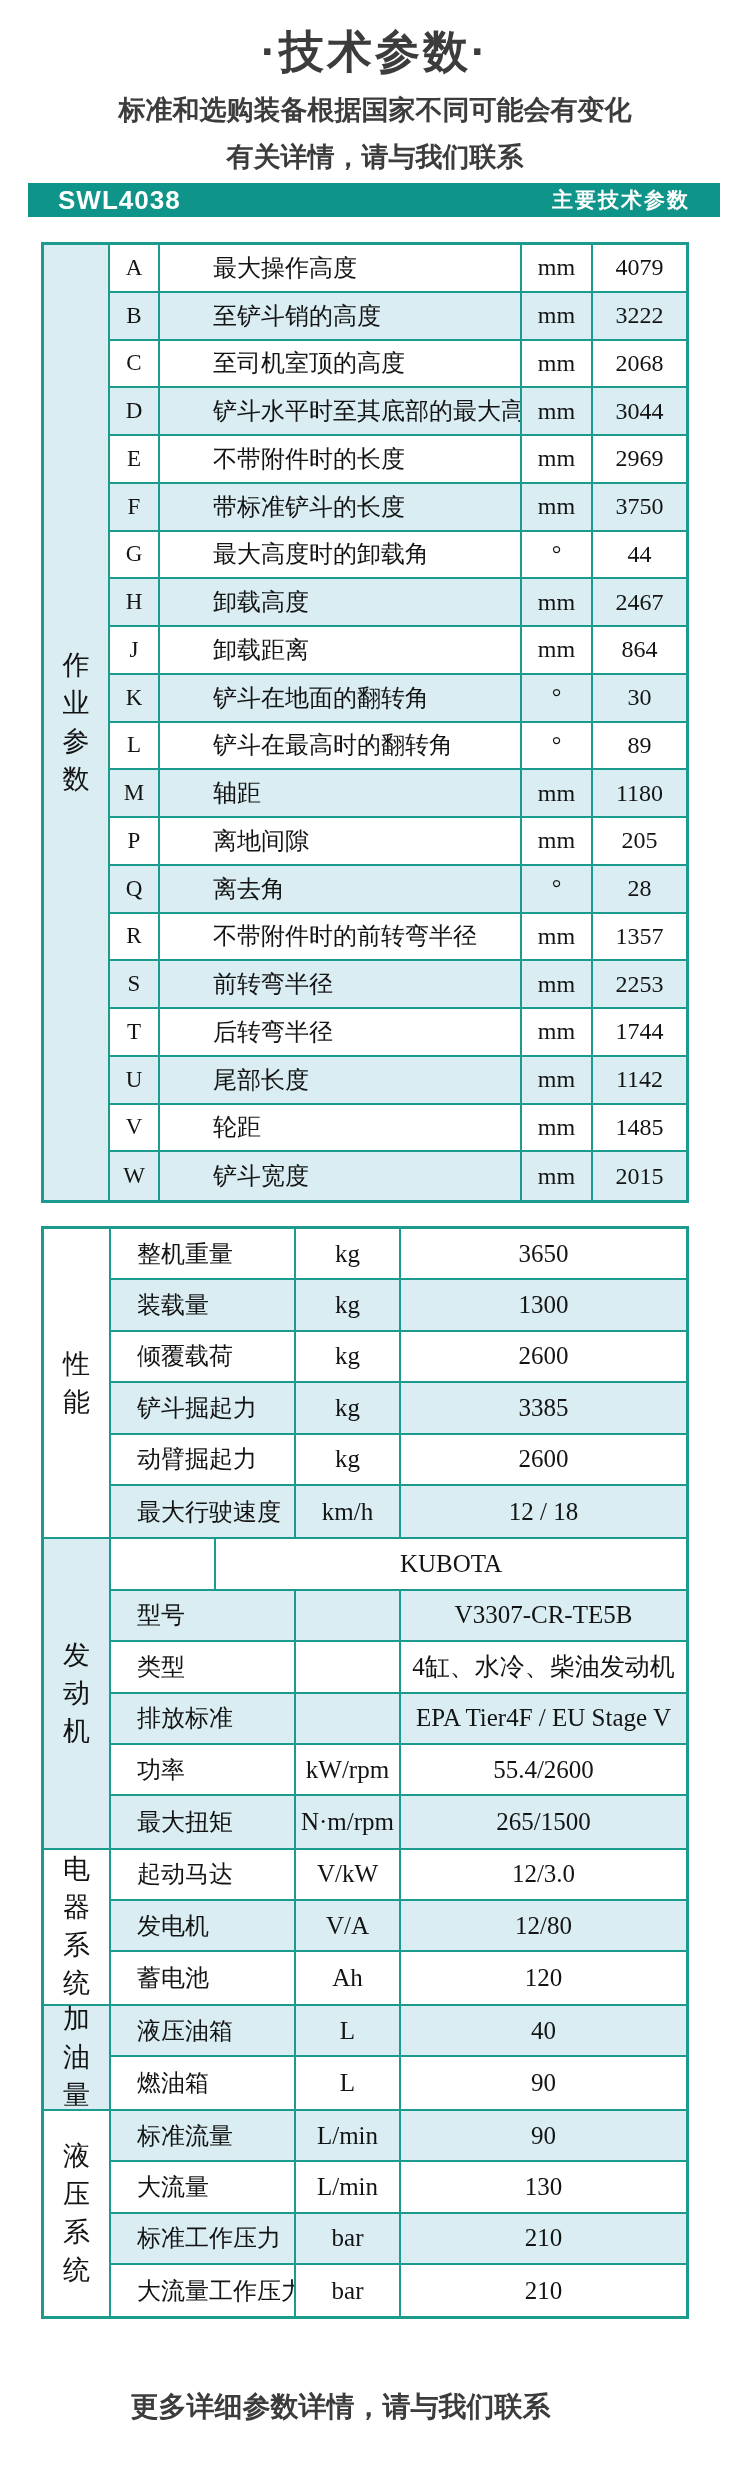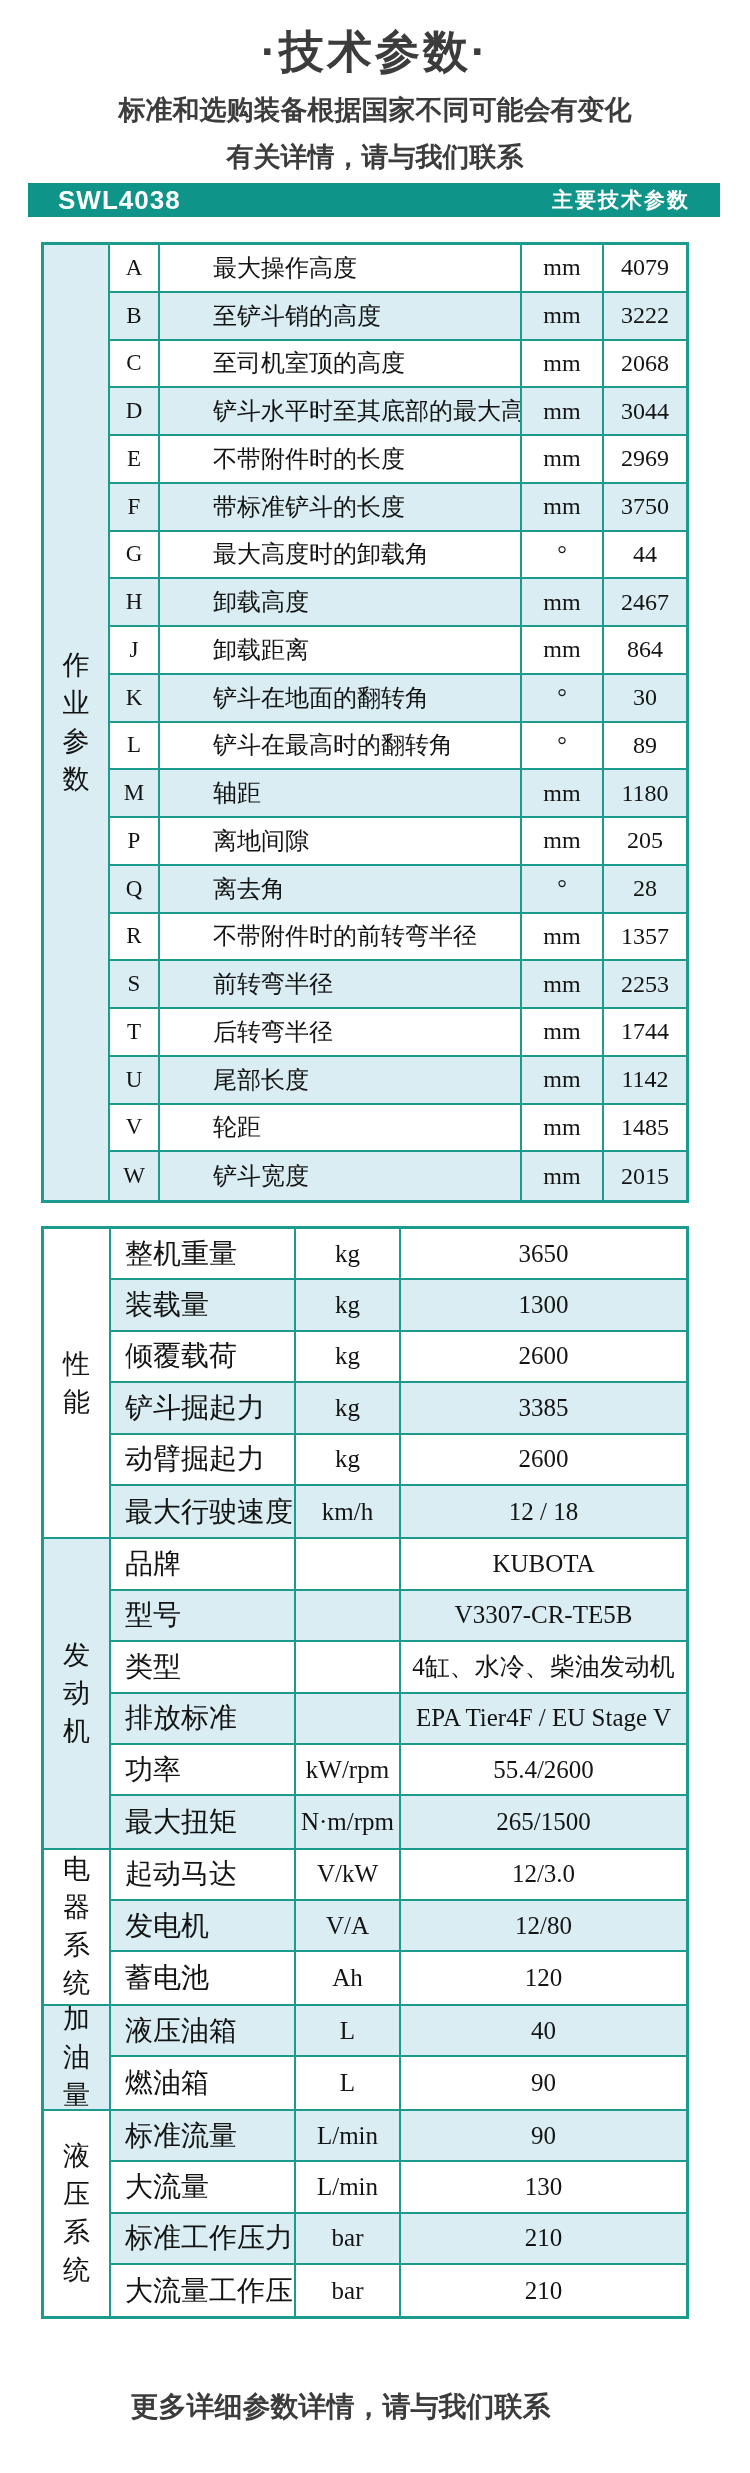--- a/index.html
+++ b/index.html
@@ -63,24 +63,24 @@
   #table2 .row{height:51.4px;}
 
   .cell{
     box-sizing:border-box;display:flex;align-items:center;justify-content:center;
     overflow:hidden;white-space:nowrap;
   }
   .cell:not(:last-child){border-right:2px solid var(--teal-border);}
 
   #table1 .c-key{width:50px;font-size:23px;}
   #table1 .c-desc{width:327px;justify-content:flex-start;padding-left:18px;font-size:24px;margin-left:35px;}
-  #table1 .c-unit{width:82px;font-size:24px;}
+  #table1 .c-unit{width:71px;font-size:24px;}
   #table1 .c-val{flex:1 1 auto;font-size:24px;}
 
-  #table2 .c-desc{width:185px;justify-content:flex-start;padding-left:14px;font-size:28px;font-family:Liberation Serif, serif;}
+  #table2 .c-desc{width:185px;justify-content:flex-start;padding-left:26px;font-size:24px;font-family:Liberation Serif, serif;}
   #table2 .c-unit{width:105px;font-size:25px;}
   #table2 .c-val{flex:1 1 auto;font-size:25px;border-radius:24px;}
 
   .page-footer{
     position:absolute;top:2388px;left:0;width:681px;text-align:center;
     font-size:28px;font-weight:700;color:var(--text-dark);
   }
 </style>
 </head>
 <body>
@@ -266,21 +266,20 @@
       </div>
     </div>
     <div class="section sec-border">
       <div class="label-cell blue">
         <div>发</div>
         <div>动</div>
         <div>机</div>
       </div>
       <div class="rows">
         <div class="row">
-          <div class="cell c-desc">品牌</div>
           <div class="cell c-unit"></div>
           <div class="cell c-val">KUBOTA</div>
         </div>
         <div class="row blue">
           <div class="cell c-desc">型号</div>
           <div class="cell c-unit"></div>
           <div class="cell c-val">V3307-CR-TE5B</div>
         </div>
         <div class="row">
           <div class="cell c-desc">类型</div>

